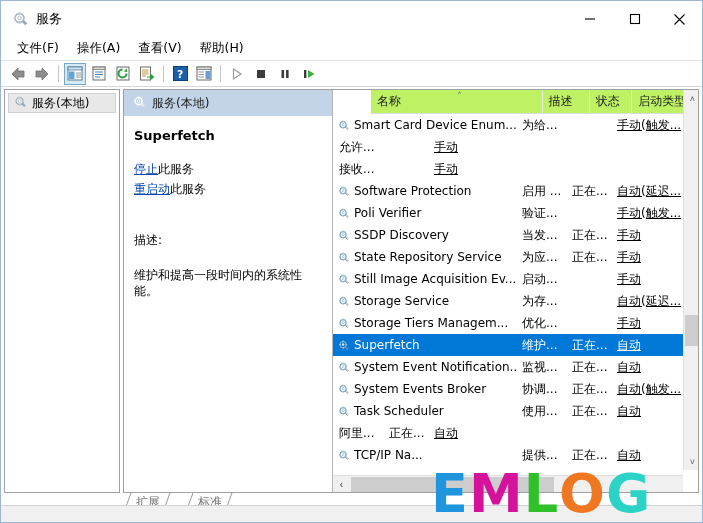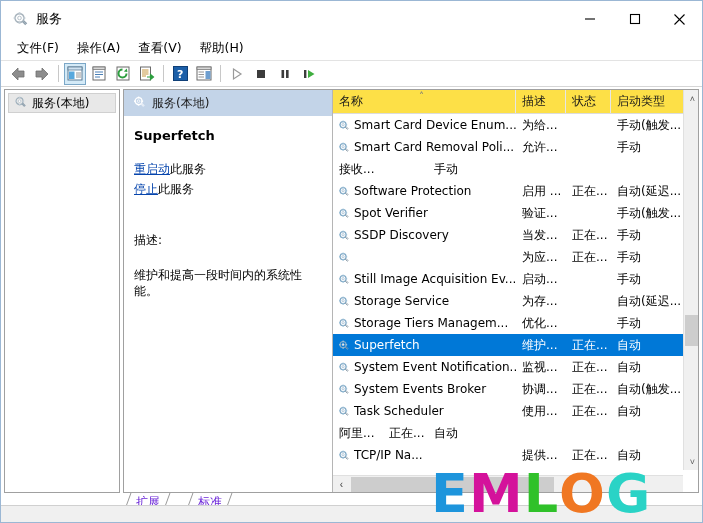--- a/index.html
+++ b/index.html
@@ -176,23 +176,24 @@
   
   .list-col {
     position: absolute; left: 208px; top: 0;
     width: 368px; height: 402px;
     background: #ffffff;
     border-left: 1px solid #b5b5b5;
   }
   .list-header {
     display: flex;
     height: 24px;
-    background: #fde047;
+    background: #bef264;
     border-bottom: 1px solid #dcdcdc;
     position: relative;
+    margin-left: 38px;
   }
   .hcell {
     display: flex; align-items: center;
     font-size: 12px;
     font-family: "DejaVu Sans", sans-serif;
     color: #1a1a1a;
     padding-left: 6px;
     border-right: 1px solid #e6e6e6;
     position: relative;
     overflow: hidden;
@@ -226,21 +227,21 @@
     font-family: "DejaVu Sans", sans-serif;
   }
   .cell.c-name {
     width: 183px;
     display: flex; align-items: center;
     padding-left: 4px;
   }
   .cell.c-name .nm { margin-left: 4px; }
   .cell.c-desc  { width: 50px; padding-left: 6px; }
   .cell.c-state { width: 45px; padding-left: 6px; }
-  .cell.c-start { width: 72px; padding-left: 6px; }
+  .cell.c-start { width: 72px; padding-left: 6px; text-decoration: underline; }
 
   
   .vscroll {
     position: absolute; right: 0; top: 0;
     width: 17px; height: 380px;
     background: #f0f0f0;
     border-left: 1px solid #e0e0e0;
   }
   .vs-btn {
     height: 17px; width: 17px;
@@ -280,21 +281,21 @@
     width: 576px; height: 20px;
     border-bottom: 1px solid #a0a0a0;
   }
   .tab {
     position: absolute; top: 0;
     height: 19px;
     font-size: 12px;
     font-family: "DejaVu Sans", sans-serif;
     display: flex; align-items: center;
     padding: 0 7px 0 9px;
-    color: #6d28d9;
+    color: #737373;
   }
   .tab .sk-l, .tab .sk-r {
     position: absolute; top: 0; width: 10px; height: 19px;
   }
   .tab .sk-l { left: 0; border-left: 1px solid #9a9a9a; transform: skewX(-20deg); }
   .tab .sk-r { right: 0; border-right: 1px solid #9a9a9a; transform: skewX(-20deg); }
   .tab.t1 { left: 4px; }
   .tab.t2 { left: 66px; }
 
   
@@ -506,24 +507,24 @@
               <path d="M10.2 10.2 l3 3 M11.2 9.4 l3 3" stroke="#e7eef7" stroke-width="1.2"></path>
             </svg>
           </span>
           <span class="lbl">服务(本地)</span>
         </div>
 
         <div class="detail-body">
           <div class="svc-title">Superfetch</div>
 
           <div class="svc-link">
-            <span class="lnk">重启动</span><span>此服务</span>
+            <span class="lnk">停止</span><span>此服务</span>
           </div>
           <div class="svc-link">
-            <span class="lnk">停止</span><span>此服务</span>
+            <span class="lnk">重启动</span><span>此服务</span>
           </div>
 
           <div class="desc-label">描述:</div>
           <div class="desc-text">维护和提高一段时间内的系统性能。</div>
         </div>
       </div>
 
       <div class="list-col">
 
         <div class="list-header">
@@ -552,36 +553,20 @@
   <path d="M10.1 10.1 l2.9 2.9 M11.1 9.3 l2.9 2.9" stroke="#8a9aa6" stroke-width="1.1"></path>
 </svg>
                 </span>
                 <span class="nm">Smart Card Device Enum...</span>
               </div>
               <div class="cell c-desc">为给...</div>
               <div class="cell c-state"></div>
               <div class="cell c-start">手动(触发...</div>
             </div>
             <div class="row">
-              <div class="cell c-name">
-                <span style="display: flex;">
-                  <svg width="13" height="13" viewBox="0 0 16 16">
-  <circle cx="7.5" cy="7" r="3.7" fill="none" stroke="#7fa8c6" stroke-width="1.4"></circle>
-  <circle cx="7.5" cy="7" r="1.4" fill="#ffffff" stroke="#9cb8cd" stroke-width="0.9"></circle>
-  <g fill="#9fc2d8">
-    <rect x="6.7" y="2" width="1.7" height="1.9"></rect>
-                      <rect x="6.7" y="10.1" width="1.7" height="1.9"></rect>
-    <rect x="2.5" y="6.2" width="1.9" height="1.7"></rect>
-                      <rect x="10.6" y="6.2" width="1.9" height="1.7"></rect>
-  </g>
-  <path d="M10.1 10.1 l2.9 2.9 M11.1 9.3 l2.9 2.9" stroke="#8a9aa6" stroke-width="1.1"></path>
-</svg>
-                </span>
-                <span class="nm">Smart Card Removal Poli...</span>
-              </div>
               <div class="cell c-desc">允许...</div>
               <div class="cell c-state"></div>
               <div class="cell c-start">手动</div>
             </div>
             <div class="row">
               <div class="cell c-desc">接收...</div>
               <div class="cell c-state"></div>
               <div class="cell c-start">手动</div>
             </div>
             <div class="row">
@@ -613,21 +598,21 @@
   <circle cx="7.5" cy="7" r="1.4" fill="#ffffff" stroke="#9cb8cd" stroke-width="0.9"></circle>
   <g fill="#9fc2d8">
     <rect x="6.7" y="2" width="1.7" height="1.9"></rect>
                       <rect x="6.7" y="10.1" width="1.7" height="1.9"></rect>
     <rect x="2.5" y="6.2" width="1.9" height="1.7"></rect>
                       <rect x="10.6" y="6.2" width="1.9" height="1.7"></rect>
   </g>
   <path d="M10.1 10.1 l2.9 2.9 M11.1 9.3 l2.9 2.9" stroke="#8a9aa6" stroke-width="1.1"></path>
 </svg>
                 </span>
-                <span class="nm">Spot Verifier</span>
+                <span class="nm">Poli Verifier</span>
               </div>
               <div class="cell c-desc">验证...</div>
               <div class="cell c-state"></div>
               <div class="cell c-start">手动(触发...</div>
             </div>
             <div class="row">
               <div class="cell c-name">
                 <span style="display: flex;">
                   <svg width="13" height="13" viewBox="0 0 16 16">
   <circle cx="7.5" cy="7" r="3.7" fill="none" stroke="#7fa8c6" stroke-width="1.4"></circle>
@@ -655,20 +640,21 @@
   <circle cx="7.5" cy="7" r="1.4" fill="#ffffff" stroke="#9cb8cd" stroke-width="0.9"></circle>
   <g fill="#9fc2d8">
     <rect x="6.7" y="2" width="1.7" height="1.9"></rect>
                       <rect x="6.7" y="10.1" width="1.7" height="1.9"></rect>
     <rect x="2.5" y="6.2" width="1.9" height="1.7"></rect>
                       <rect x="10.6" y="6.2" width="1.9" height="1.7"></rect>
   </g>
   <path d="M10.1 10.1 l2.9 2.9 M11.1 9.3 l2.9 2.9" stroke="#8a9aa6" stroke-width="1.1"></path>
 </svg>
                 </span>
+                <span class="nm">State Repository Service</span>
               </div>
               <div class="cell c-desc">为应...</div>
               <div class="cell c-state">正在...</div>
               <div class="cell c-start">手动</div>
             </div>
             <div class="row">
               <div class="cell c-name">
                 <span style="display: flex;">
                   <svg width="13" height="13" viewBox="0 0 16 16">
   <circle cx="7.5" cy="7" r="3.7" fill="none" stroke="#7fa8c6" stroke-width="1.4"></circle>

